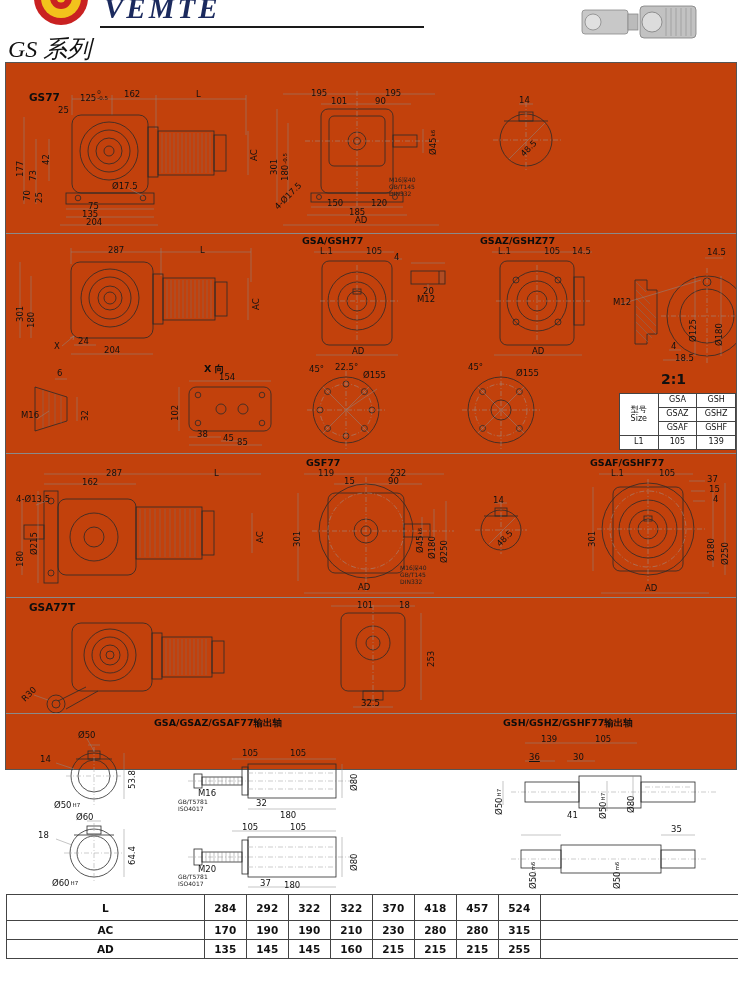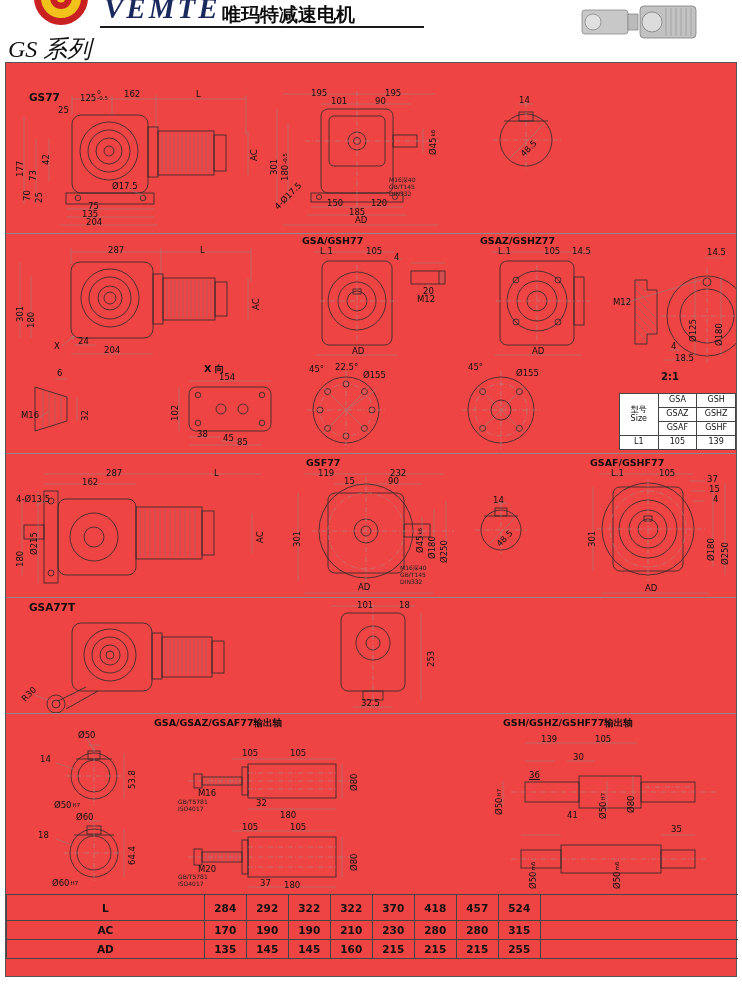--- a/index.html
+++ b/index.html
@@ -7,33 +7,33 @@
     font-family:"DejaVu Sans","Liberation Sans",sans-serif;color:#111}
   .hdr{position:absolute;left:0;top:0;width:742px;height:34px}
   .logo{position:absolute;left:28px;top:-16px;width:66px;height:56px}
   .brand{position:absolute;left:104px;top:-6px;font-family:"Liberation Serif",serif;
     font-weight:bold;font-style:italic;font-size:29px;line-height:1;color:#1b2a5e;letter-spacing:3px}
   .brand-cn{position:absolute;left:222px;top:2px;font-size:19px;font-weight:bold;color:#0d0d0d}
   .hdr-line{position:absolute;left:100px;top:26px;width:324px;height:2px;background:#1a1a1a}
   .photo{position:absolute;left:578px;top:0;width:130px;height:44px}
   .series{position:absolute;left:8px;top:33px;font-family:"Liberation Serif",serif;
     font-style:italic;font-size:24px;color:#111}
-  .sheet{position:absolute;left:5px;top:62px;width:732px;height:915px;border:1px solid #555;background:#ef4444}
+  .sheet{position:absolute;left:5px;top:62px;width:732px;height:708px;border:1px solid #555;background:#c2410c}
   .hdiv{position:absolute;left:0;width:100%;height:1px;background:#8a8a8a}
   .panel{position:absolute}
   .panel svg{position:absolute;left:0;top:0;width:100%;height:100%}
   .panel svg *{stroke:#2a2a2a;stroke-width:.8;fill:none}
   .panel svg .d{stroke:#8a8a8a;stroke-width:.5}
   .panel svg .c{stroke:#9a9a9a;stroke-width:.5;stroke-dasharray:5 2 1 2}
   .panel svg .h{stroke:#767676;stroke-width:.45}
   .dim{position:absolute;font-size:8.5px;line-height:1.05;color:#111;white-space:pre}
   .dim.v{transform:rotate(-90deg);transform-origin:0 0}
   .dim.r45{transform:rotate(-45deg);transform-origin:0 0}
   .dim.note{font-size:6px;line-height:1.15;color:#222}
-  .dim.big{font-size:10px;font-weight:bold}
+  .dim.big{font-size:14px;font-weight:bold}
   .tol{display:inline-block;font-size:5.5px;line-height:1.05;vertical-align:1px;margin-left:1px}
   .tol i{display:block;font-style:normal}
   .ptitle{position:absolute;font-size:9.5px;font-weight:bold;color:#0d0d0d;white-space:pre}
   .ptitle.lg{font-size:10.5px}
   table{border-collapse:collapse}
   .size-table{position:absolute;left:613px;top:330px;font-size:8px;color:#111;background:#fff}
   .size-table th,.size-table td{border:1px solid #444;width:39px;height:14px;text-align:center;
     font-weight:normal;padding:0;line-height:1.1}
   .size-table .st-head span{display:block}
   .motor-table{position:absolute;left:0;top:831px;width:732px;table-layout:fixed;font-size:10.5px}
@@ -49,21 +49,20 @@
 <body>
 
 <header class="hdr">
   <svg class="logo" viewBox="0 0 66 56">
     <circle cx="33" cy="14" r="27" fill="#c92121"></circle>
     <circle cx="33" cy="14" r="20" fill="#f2c21c"></circle>
     <circle cx="33" cy="14" r="11" fill="#c92121"></circle>
     <circle cx="33" cy="14" r="4.5" fill="#f2c21c"></circle>
   </svg>
   <div class="brand">VEMTE</div>
-  <div class="brand-cn">唯玛特减速电机</div>
   <div class="hdr-line"></div>
   <svg class="photo" viewBox="0 0 130 44">
     <rect x="4" y="10" width="46" height="24" rx="3" fill="#c8c8c8" stroke="#888" stroke-width="0.8"></rect>
     <circle cx="15" cy="22" r="8" fill="#e0e0e0" stroke="#888" stroke-width="0.8"></circle>
     <rect x="50" y="14" width="10" height="16" fill="#bbb" stroke="#888" stroke-width="0.8"></rect>
     <rect x="62" y="6" width="56" height="32" rx="4" fill="#c2c2c2" stroke="#7d7d7d" stroke-width="0.8"></rect>
     <circle cx="74" cy="22" r="10" fill="#dcdcdc" stroke="#7d7d7d" stroke-width="0.8"></circle>
     <path d="M88 8v28M93 8v28M98 8v28M103 8v28M108 8v28M113 8v28" stroke="#8d8d8d" stroke-width="0.6" fill="none"></path>
   </svg>
 </header>
@@ -641,21 +640,21 @@
       <rect x="30" y="119" width="40" height="18"></rect>
       <rect x="70" y="114" width="100" height="28"></rect>
       <rect x="170" y="119" width="34" height="18"></rect>
       <line class="d" x1="30" y1="104" x2="70" y2="104"></line>
         <line class="d" x1="170" y1="104" x2="204" y2="104"></line>
       <line class="d" x1="44" y1="152" x2="44" y2="140"></line>
         <line class="d" x1="128" y1="152" x2="128" y2="144"></line>
     </svg>
   <span class="dim" style="left: 50px; top: 4px;">139</span>
       <span class="dim" style="left: 104px; top: 4px;">105</span>
-      <span class="dim" style="left: 38px; top: 40px; text-decoration: underline;">36</span>
+      <span class="dim" style="left: 38px; top: 22px; text-decoration: underline;">36</span>
       <span class="dim" style="left: 82px; top: 22px;">30</span>
       <span class="dim v" style="left: 4px; top: 84px;">Ø50<span class="tol"><i>H7</i><i></i></span></span>
       <span class="dim v" style="left: 108px; top: 88px;">Ø50<span class="tol"><i>H7</i><i></i></span></span>
       <span class="dim v" style="left: 136px; top: 82px;">Ø80</span>
       <span class="dim" style="left: 44px; top: 80px; margin-left: 32px;">41</span>
       <span class="dim" style="left: 180px; top: 94px;">35</span>
       <span class="dim v" style="left: 38px; top: 158px;">Ø50<span class="tol"><i>m6</i><i></i></span></span>
       <span class="dim v" style="left: 122px; top: 158px;">Ø50<span class="tol"><i>m6</i><i></i></span></span>
     </section>
 

